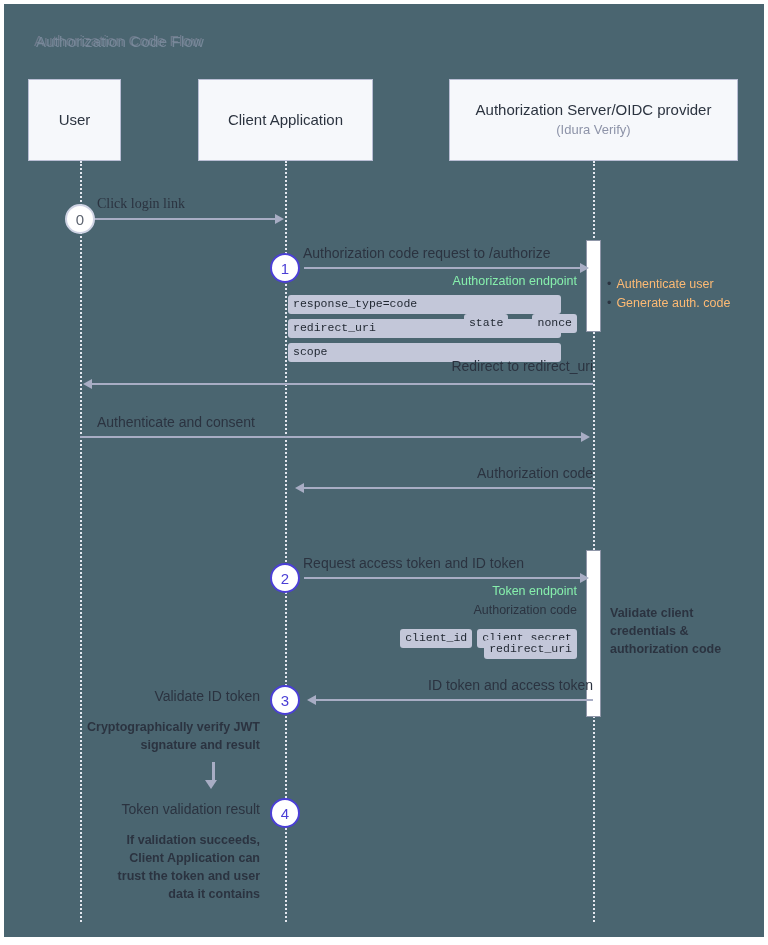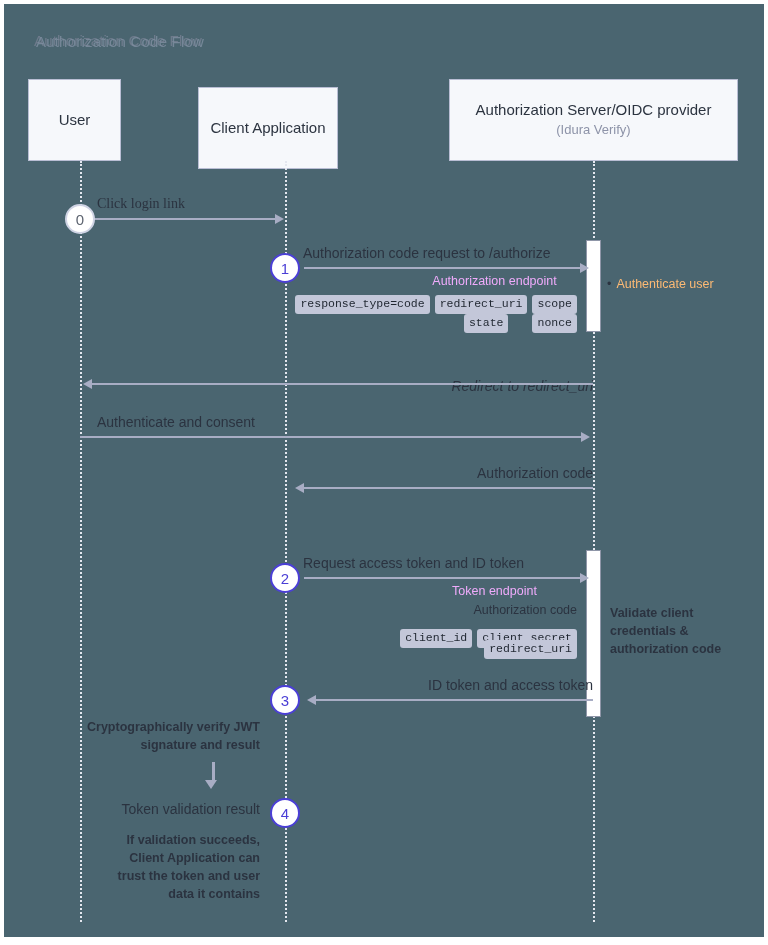--- a/index.html
+++ b/index.html
@@ -123,23 +123,23 @@
 
   
   .msg-label {
     font-size: 14px;
     color: #2b3340;
     white-space: nowrap;
   }
   .msg-label.right { text-align: right; }
   .endpoint {
     font-size: 12.5px;
-    color: #f0abfc;
-    white-space: nowrap;
-    text-align: center;
+    color: #86efac;
+    white-space: nowrap;
+    text-align: right;
   }
   .note {
     font-size: 12.5px;
     color: #2b3340;
     line-height: 1.45;
     font-weight: bold;
   }
   .note.right { text-align: right; }
 
   .bullets {
@@ -183,21 +183,21 @@
 
   <div class="abs" id="title">
     <span>Authorization Code Flow</span>
     <span class="ghost">Authorization Code Flow</span>
   </div>
 
   <div class="abs participant" style="left:24px; top:75px; width:93px; height:82px;">
     <div class="pname">User</div>
   </div>
 
-  <div class="abs participant" style="left:194px; top:83px; width:140px; height:82px;justify-content:center;">
+  <div class="abs participant" style="left:194px; top:75px; width:175px; height:82px;justify-content:center;">
     <div class="pname">Client Application</div>
   </div>
 
   <div class="abs participant" style="left:445px; top:75px; width:289px; height:82px;">
     <div class="pname">Authorization Server/OIDC provider</div>
     <div class="psub">(Idura Verify)</div>
   </div>
 
   <div class="abs lifeline" style="left:76px; top:157px; height:761px;"></div>
   <div class="abs lifeline" style="left:281px; top:157px; height:761px;"></div>
@@ -211,35 +211,36 @@
   <div class="abs arrowhead right" style="left:271px; top:210px;"></div>
   <div class="abs step muted" style="left:61px; top:200px;">0</div>
 
   <div class="abs msg-label" style="left:299px; top:241px;">Authorization code request to /authorize</div>
   <div class="abs arrow-line" style="left:300px; top:263px; width:278px;"></div>
   <div class="abs arrowhead right" style="left:576px; top:259px;"></div>
   <div class="abs step" style="left:266px; top:249px;">1</div>
 
   <div class="abs endpoint" style="left:408px; top:270px; width:165px;">Authorization endpoint</div>
 
-  <div class="abs chiprow" style="left:300px; top:291px; width:273px;">
+  <div class="abs chiprow" style="left:284px; top:291px; width:273px;flex-direction:column;">
     <span class="chip">response_type=code</span>
     <span class="chip">redirect_uri</span>
     <span class="chip">scope</span>
   </div>
   <div class="abs chiprow" style="left:300px; top:310px; width:273px;gap:24px;">
     <span class="chip">state</span>
     <span class="chip">nonce</span>
   </div>
 
   <div class="abs bullets" style="left:603px; top:271px; width:150px;">
     <div>Authenticate user</div>
-  </div>
-
-  <div class="abs msg-label right" style="left:300px; top:374px; width:289px;font-style:italic;">Redirect to redirect_uri</div>
+    <div>Generate auth. code</div>
+  </div>
+
+  <div class="abs msg-label right" style="left:300px; top:354px; width:289px;">Redirect to redirect_uri</div>
   <div class="abs arrow-line" style="left:88px; top:379px; width:501px;"></div>
   <div class="abs arrowhead left" style="left:79px; top:375px;"></div>
 
   <div class="abs msg-label" style="left:93px; top:410px;">Authenticate and consent</div>
   <div class="abs arrow-line" style="left:76px; top:432px; width:503px;"></div>
   <div class="abs arrowhead right" style="left:577px; top:428px;"></div>
 
   <div class="abs msg-label right" style="left:300px; top:461px; width:289px;">Authorization code</div>
   <div class="abs arrow-line" style="left:300px; top:483px; width:289px;"></div>
   <div class="abs arrowhead left" style="left:291px; top:479px;"></div>
@@ -261,20 +262,21 @@
     <span class="chip">redirect_uri</span>
   </div>
 
   <div class="abs note" style="left:606px; top:600px; width:130px;">Validate client credentials &amp; authorization code</div>
 
   <div class="abs msg-label right" style="left:300px; top:673px; width:289px;">ID token and access token</div>
   <div class="abs arrow-line" style="left:312px; top:695px; width:277px;"></div>
   <div class="abs arrowhead left" style="left:303px; top:691px;"></div>
   <div class="abs step" style="left:266px; top:681px;">3</div>
 
+  <div class="abs msg-label right" style="left:60px; top:684px; width:196px;">Validate ID token</div>
   <div class="abs note right" style="left:76px; top:714px; width:180px;">Cryptographically verify JWT signature and result</div>
 
   <div class="abs varrow-line" style="left:208px; top:758px; height:20px;"></div>
   <div class="abs varrowhead down" style="left:201px; top:776px;"></div>
 
   <div class="abs step" style="left:266px; top:794px;">4</div>
   <div class="abs msg-label right" style="left:60px; top:797px; width:196px;">Token validation result</div>
   <div class="abs note right" style="left:96px; top:827px; width:160px;">If validation succeeds, Client Application can trust the token and user data it contains</div>
 
 </div>

